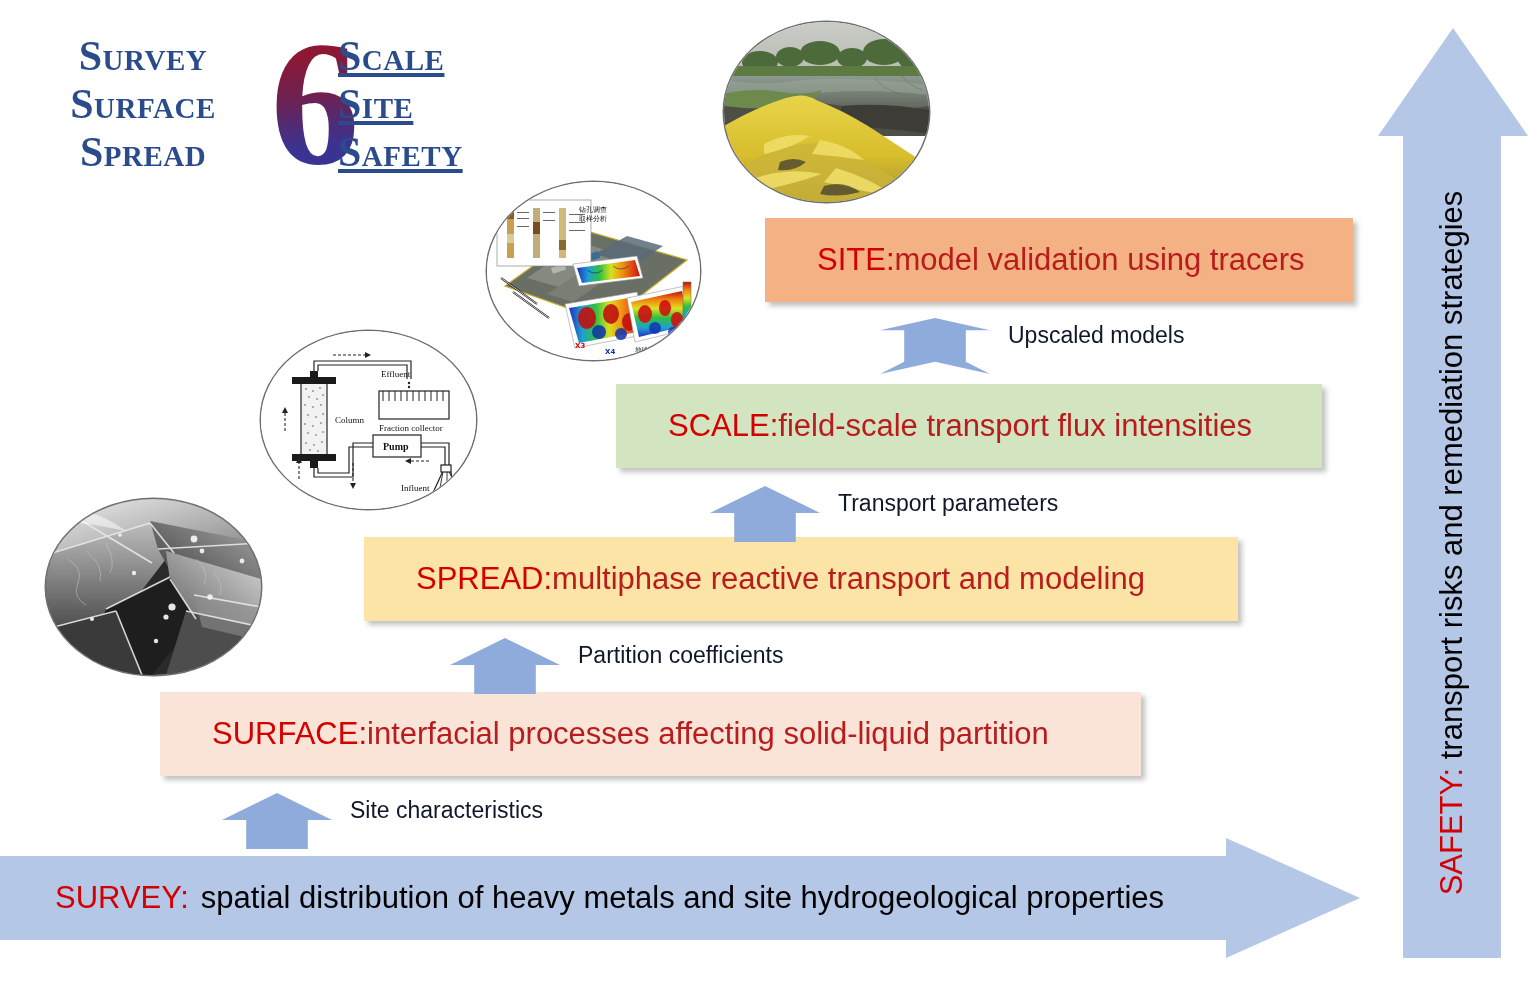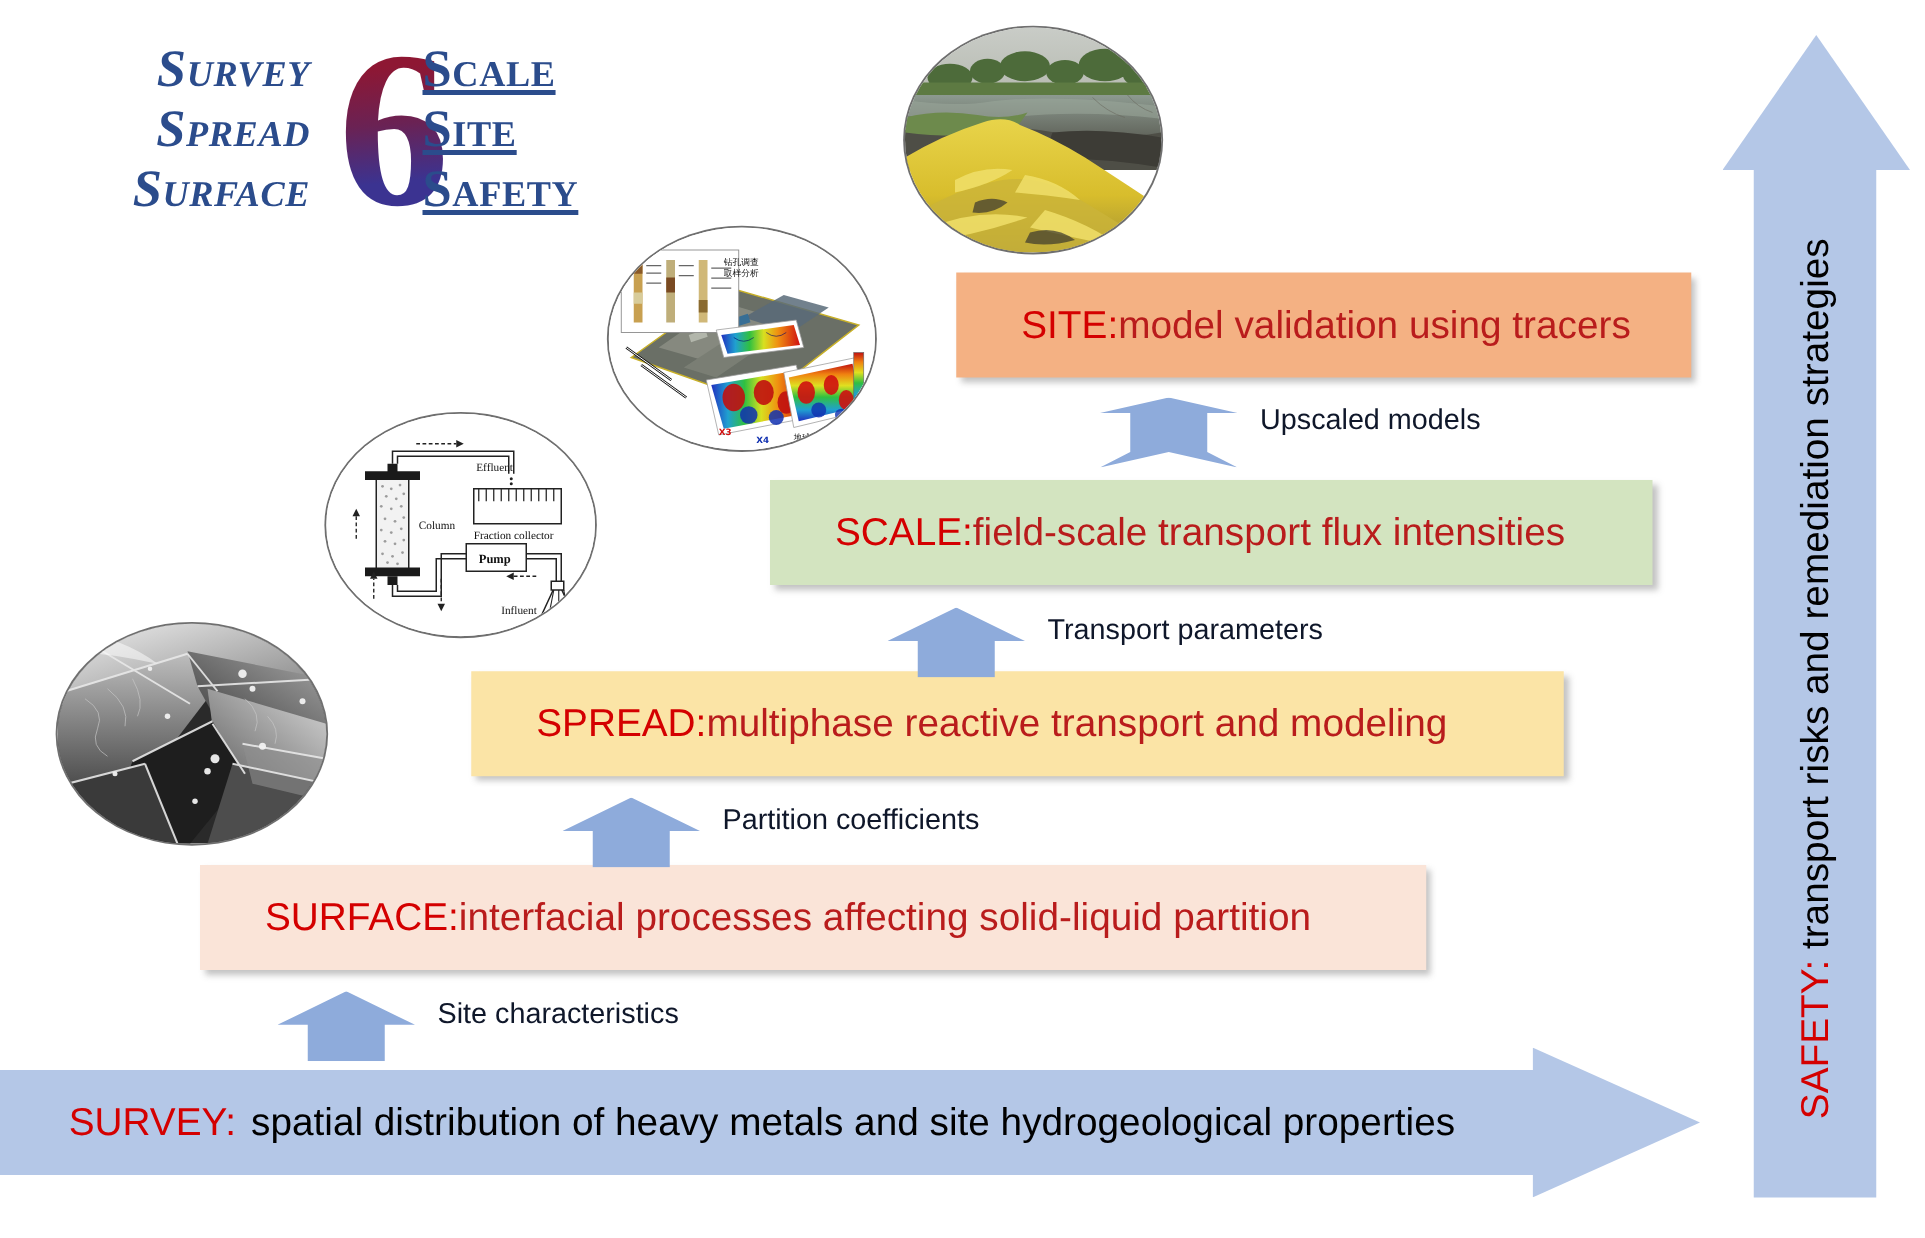--- a/index.html
+++ b/index.html
@@ -17,21 +17,21 @@
   .logo-col{
     position:absolute;top:0;
     font-family:"Liberation Serif", serif;
     font-weight:bold;
     font-variant:small-caps;
     color:#2B4C8C;
     line-height:48px;
     font-size:42px;
     letter-spacing:0.5px;
   }
-  .logo-col.left{left:0;width:210px;text-align:right;font-style:italic;}
+  .logo-col.left{left:0;width:210px;text-align:center;}
   .logo-col.right{left:300px;width:200px;text-align:left;text-decoration:underline;}
   .logo-six{
     position:absolute;left:222px;top:-14px;
     width:110px;height:170px;
     font-family:"Liberation Serif", serif;
     font-weight:bold;
     font-size:178px;
     line-height:170px;
     text-align:center;
     background:linear-gradient(175deg,#8E1733 0%,#8E1733 22%,#6A2254 48%,#3B3391 74%,#3B3391 100%);
@@ -50,21 +50,21 @@
     font-size:31px;
     color:#111;
     box-shadow:4px 4px 5px rgba(120,120,120,0.45);
     white-space:nowrap;
   }
   .tier .kw{color:#D40000;}
   .tier .rest{color:#b91c1c;}
 
   #box-site   {left:765px;  top:218px; width:588px; height:84px; background:#F4B183;}
   #box-scale  {left:616px;  top:384px; width:706px; height:84px; background:#D3E4C0;}
-  #box-spread {left:364px;  top:537px; width:874px; height:84px; background:#FBE4A6;margin-left:13px;}
+  #box-spread {left:364px;  top:537px; width:874px; height:84px; background:#FBE4A6;}
   #box-surface{left:160px;  top:692px; width:981px; height:84px; background:#FAE4D8;}
 
   
   #survey-arrow{
     position:absolute;left:0px;top:838px;width:1360px;height:120px;
   }
   #survey-arrow .body{
     position:absolute;left:0;top:18px;width:1240px;height:84px;
     background:#B4C7E7;
   }
@@ -136,22 +136,22 @@
   .circ svg{display:block;width:100%;height:100%;}
 </style>
 </head>
 <body>
 
 <div id="stage">
 
   <div class="logo">
     <div class="logo-col left">
       <div>Survey</div>
+      <div>Surface</div>
       <div>Spread</div>
-      <div>Surface</div>
     </div>
     <div class="logo-six">6</div>
     <div class="logo-col right">
       <div>Scale</div>
       <div>Site</div>
       <div>Safety</div>
     </div>
   </div>
 
   <div class="circ" id="img-field">

